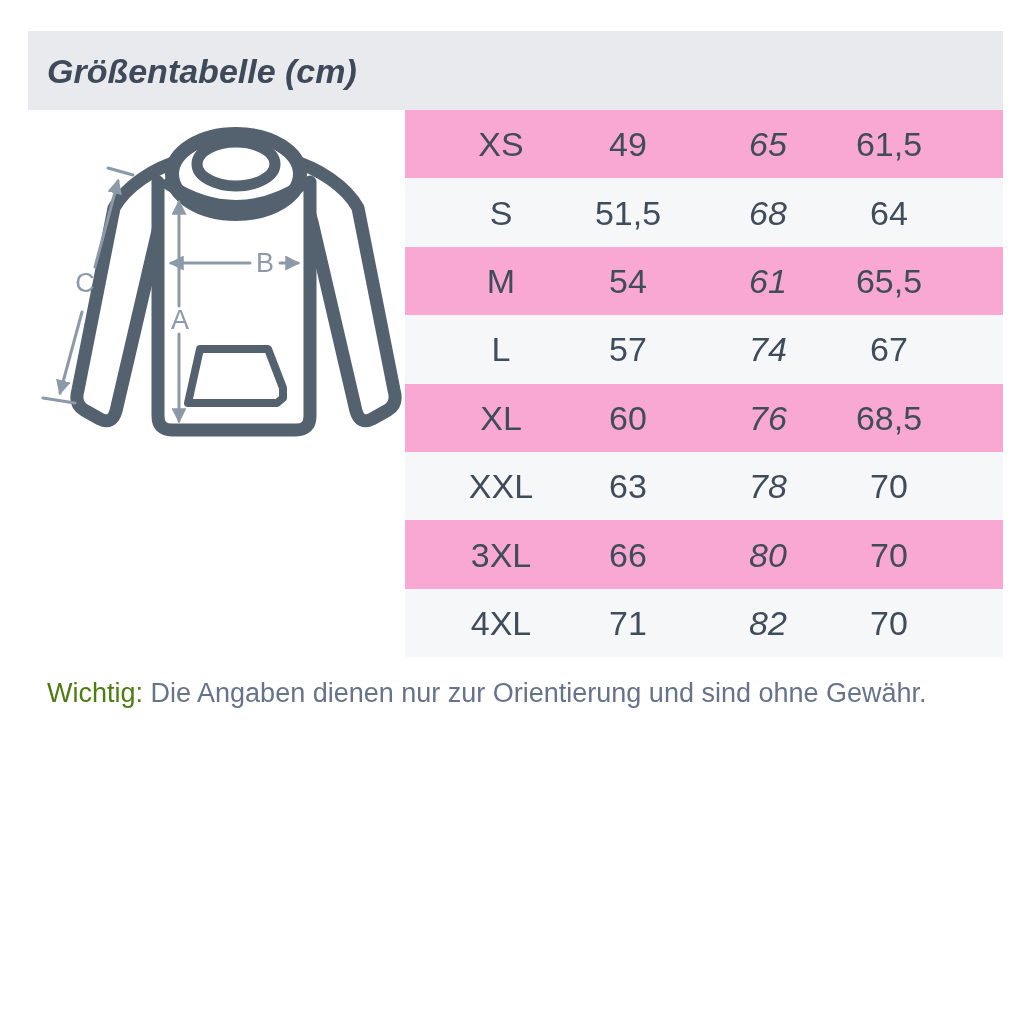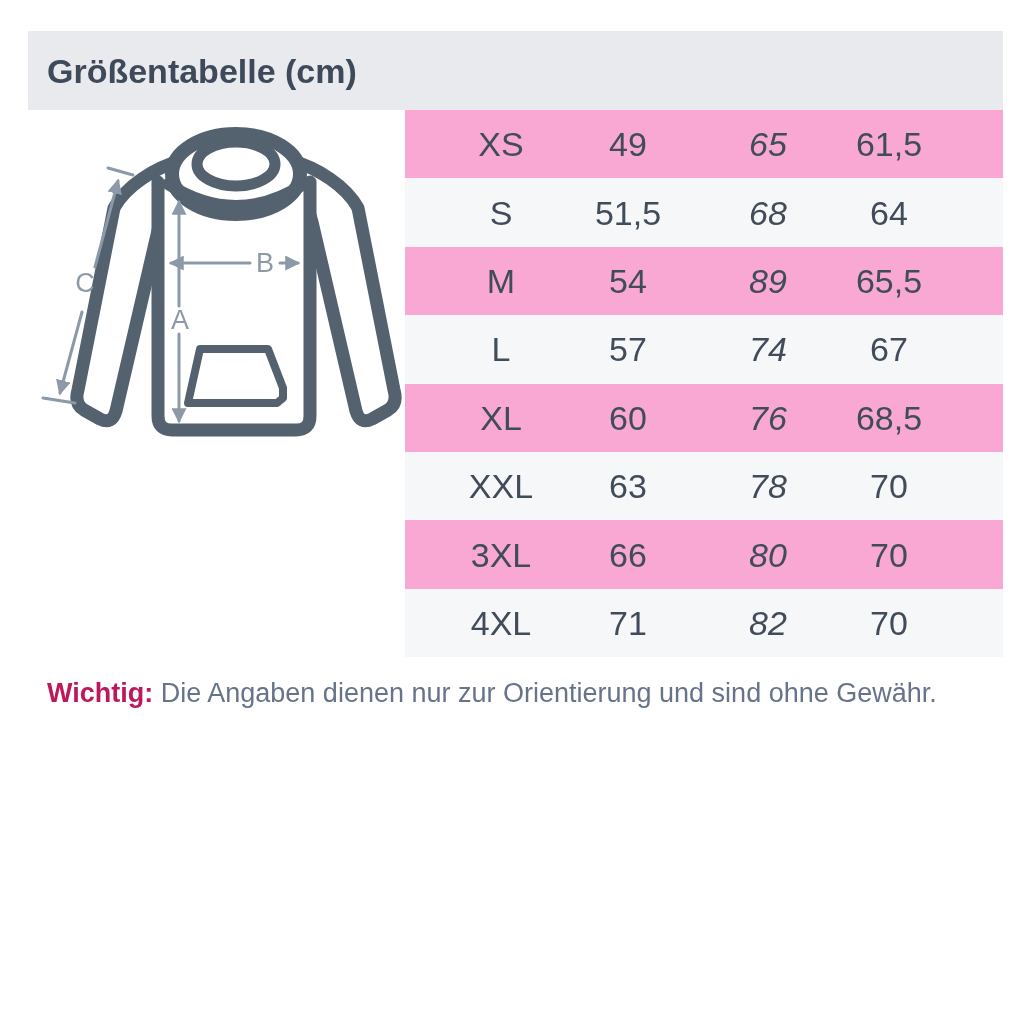--- a/index.html
+++ b/index.html
@@ -10,21 +10,21 @@
   }
   .page{position:relative;width:1024px;height:1024px;background:#ffffff;overflow:hidden;}
 
   
   .header-bar{
     position:absolute;left:28px;top:31px;width:975px;height:79px;
     background:#e8eaee;
   }
   .title{
     position:absolute;left:19px;top:50%;transform:translateY(-50%);
-    font-size:34px;font-weight:bold;color:#3e4a59;white-space:nowrap;
+    font-size:34px;font-weight:bold;color:#3e4a59;white-space:nowrap;font-style:italic;
   }
   .colhead{
     position:absolute;top:50%;transform:translate(-50%,-50%);
     font-size:31px;font-weight:bold;color:#3e4a59;white-space:nowrap;
   }
   .colhead.b{left:576px;}
   .colhead.h{left:735px;}
   .colhead.c{left:875px;}
 
   
@@ -48,21 +48,21 @@
   .hoodie text{
     font-family:"Liberation Sans","DejaVu Sans",sans-serif;
     font-size:27px;fill:#8c99a8;text-anchor:middle;
   }
 
   
   .footer{
     position:absolute;left:47px;top:672px;width:940px;
     font-size:27px;line-height:43px;color:#66738a;
   }
-  .footer strong{font-weight:bold;color:#be185d;margin-top:20px;}
+  .footer strong{font-weight:normal;color:#4d7c0f;margin-top:20px;}
 </style>
 </head>
 <body>
 
 <div class="page">
 
   <div class="header-bar">
     <span class="title">Größentabelle (cm)</span>
   </div>
 
@@ -114,21 +114,21 @@
     </div>
     <div class="srow">
       <span class="cell size">S</span>
       <span class="cell breite">51,5</span>
       <span class="cell hoehe">68</span>
       <span class="cell aermel">64</span>
     </div>
     <div class="srow">
       <span class="cell size">M</span>
       <span class="cell breite">54</span>
-      <span class="cell hoehe">89</span>
+      <span class="cell hoehe">61</span>
       <span class="cell aermel">65,5</span>
     </div>
     <div class="srow">
       <span class="cell size">L</span>
       <span class="cell breite">57</span>
       <span class="cell hoehe">74</span>
       <span class="cell aermel">67</span>
     </div>
     <div class="srow">
       <span class="cell size">XL</span>

